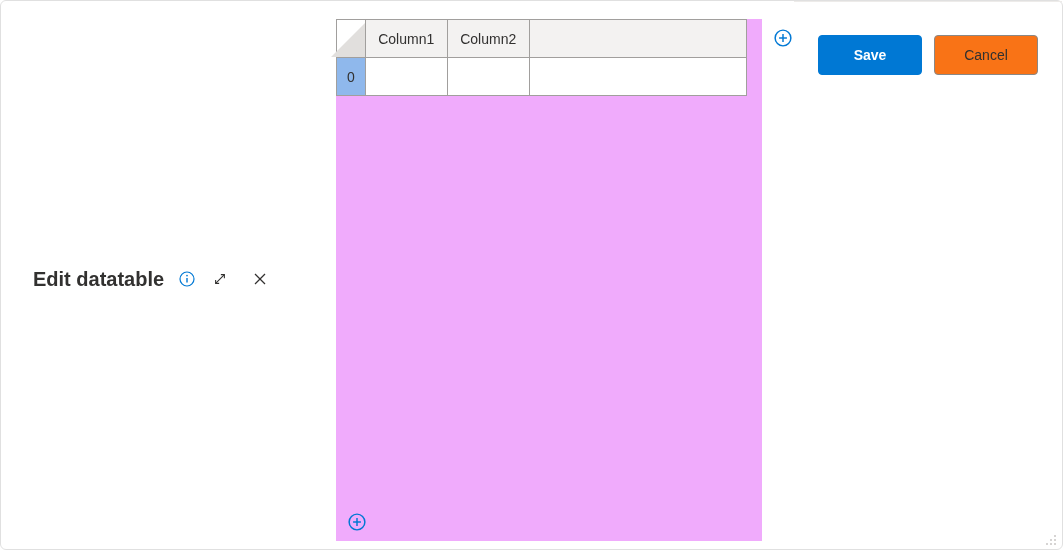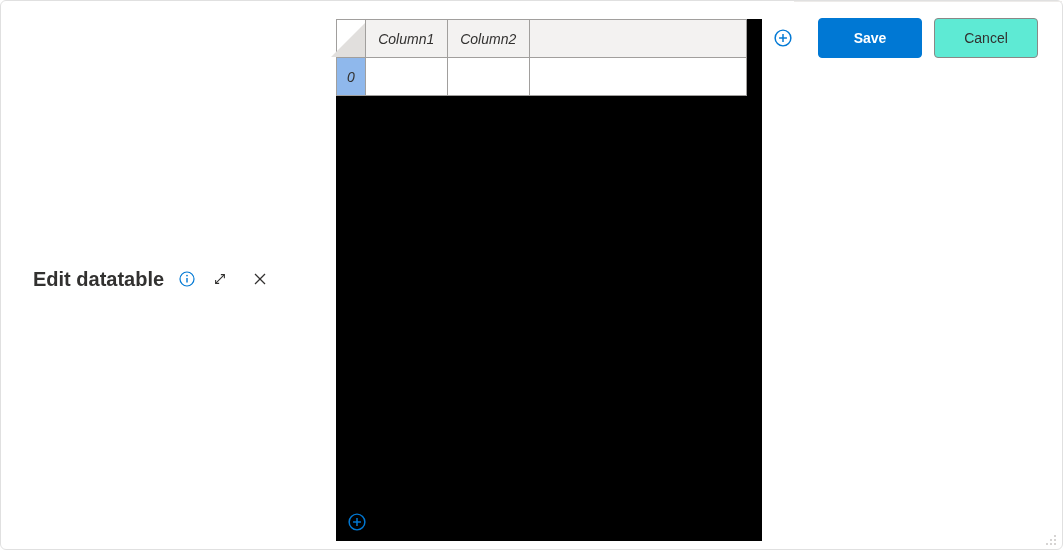--- a/index.html
+++ b/index.html
@@ -50,24 +50,23 @@
       display: flex;
       align-items: center;
       justify-content: center;
       cursor: pointer;
       color: #323130;
       margin-left: 8px;
     }
     .editor-area {
       flex: 1;
       margin: 18px 32px 8px 32px;
-      background: #000000;
-      position: relative;
-      display: flex;
-      font-style: italic;
+      background: #f0abfc;
+      position: relative;
+      display: flex;
     }
     .grid-wrapper {
       position: relative;
     }
     table.grid {
       border-collapse: collapse;
       table-layout: fixed;
     }
     table.grid th, table.grid td {
       border: 1px solid #a19f9d;
@@ -126,42 +125,42 @@
       width: 18px;
       height: 18px;
       color: #0078d4;
     }
     .editor-right-pad {
       width: 36px;
       position: relative;
     }
     .footer {
       border-top: 1px solid #edebe9;
-      padding: 16px 24px;
+      padding: 33px 24px;
       display: flex;
       justify-content: flex-end;
       gap: 12px;
     }
     .btn {
       height: 40px;
       padding: 0 24px;
       font-size: 14px;
       border-radius: 4px;
       cursor: pointer;
       font-family: inherit;
       min-width: 104px;
     }
     .btn-primary {
       background: #0078d4;
       color: #fff;
       border: 1px solid #0078d4;
       font-weight: 600;
     }
     .btn-secondary {
-      background: #5eead4;
+      background: #f97316;
       color: #323130;
       border: 1px solid #8a8886;
     }
     .resize-grip {
       position: absolute;
       right: 4px;
       bottom: 4px;
       width: 14px;
       height: 14px;
       color: #c8c6c4;

